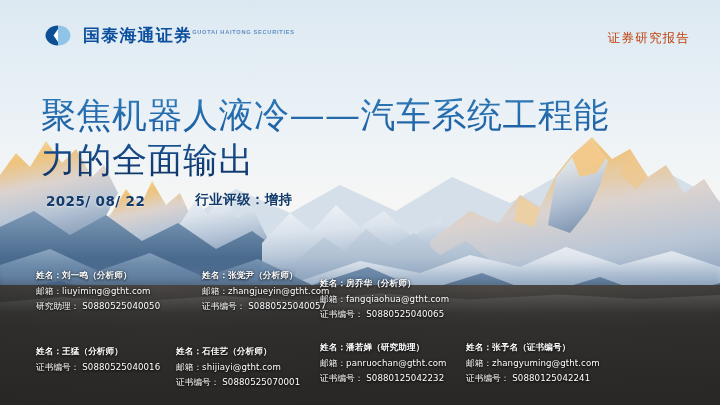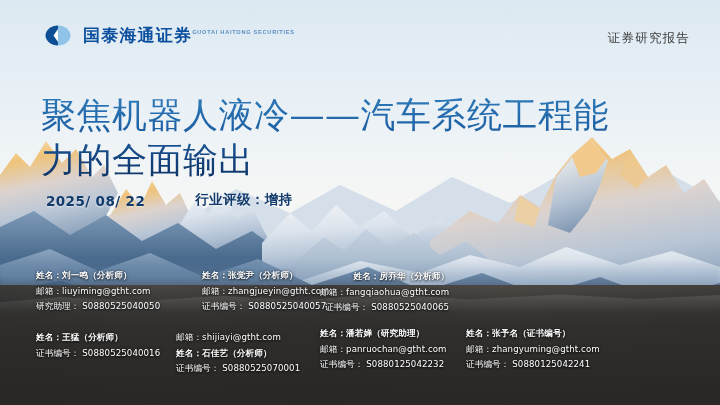--- a/index.html
+++ b/index.html
@@ -56,21 +56,21 @@
     font-size:17px; font-weight:bold; color:#0b4f9e; letter-spacing:1.2px;
     font-family:"DejaVu Sans","Liberation Sans",sans-serif;
   }
   .logo-en{
     font-size:5.6px; font-weight:bold; color:#5b8fc4; letter-spacing:0.75px;
     margin-top:3px;
   }
 
   .top-right{
     position:absolute; right:30px; top:30px;
-    font-size:12.5px; color:#404040; letter-spacing:1.2px;
+    font-size:12.5px; color:#c2410c; letter-spacing:1.2px;
     font-family:"DejaVu Sans","Liberation Sans",sans-serif;
   }
 
   
   .title{
     position:absolute; left:41px; top:93px; width:600px;
     font-size:35px; line-height:1.28; font-weight:500;
     letter-spacing:0.5px;
     font-family:"DejaVu Serif","Liberation Serif",serif;
     background:linear-gradient(180deg,#2f7cba 0%,#1f63a6 38%,#123f79 78%,#0d3260 100%);
@@ -96,21 +96,21 @@
     font-size:8.6px; line-height:15.5px; white-space:nowrap;
     font-family:"DejaVu Sans","Liberation Sans",sans-serif;
     text-shadow:0 1px 2px rgba(0,0,0,0.75), 0 0 3px rgba(0,0,0,0.5);
     letter-spacing:0.1px;
   }
   .aline.name{ font-weight:bold; }
 
   
   .r1c0{ left:36px; top:0; }
   .r1c1{ left:202px; top:0; }
-  .r1c2{ left:320px; top:1px;text-align:right; }
+  .r1c2{ left:320px; top:8px; }
   
   .r2c0{ left:36px; top:0; }
   .r2c1{ left:176px; top:0; }
   .r2c2{ left:320px; top:-4px; }
   .r2c3{ left:466px; top:-4px; }
 </style>
 </head>
 <body>
 
 <div class="cover">
@@ -221,28 +221,28 @@
         <div class="aline">邮箱：zhangjueyin@gtht.com</div>
         <div class="aline">证书编号： S0880525040057</div>
       </div>
       <div class="ablock r1c2">
         <div class="aline name">姓名：房乔华（分析师）</div>
         <div class="aline">邮箱：fangqiaohua@gtht.com</div>
         <div class="aline">证书编号： S0880525040065</div>
       </div>
     </div>
 
-    <div class="arow" style="margin-top:4px;">
+    <div class="arow" style="margin-top:18px;">
       <div class="ablock r2c0">
         <div class="aline name">姓名：王猛（分析师）</div>
         <div class="aline">证书编号： S0880525040016</div>
       </div>
       <div class="ablock r2c1">
+        <div class="aline name">姓名：石佳艺（分析师）</div>
         <div class="aline">邮箱：shijiayi@gtht.com</div>
-        <div class="aline name">姓名：石佳艺（分析师）</div>
         <div class="aline">证书编号： S0880525070001</div>
       </div>
       <div class="ablock r2c2">
         <div class="aline name">姓名：潘若婵（研究助理）</div>
         <div class="aline">邮箱：panruochan@gtht.com</div>
         <div class="aline">证书编号： S0880125042232</div>
       </div>
       <div class="ablock r2c3">
         <div class="aline name">姓名：张予名（证书编号）</div>
         <div class="aline">邮箱：zhangyuming@gtht.com</div>

